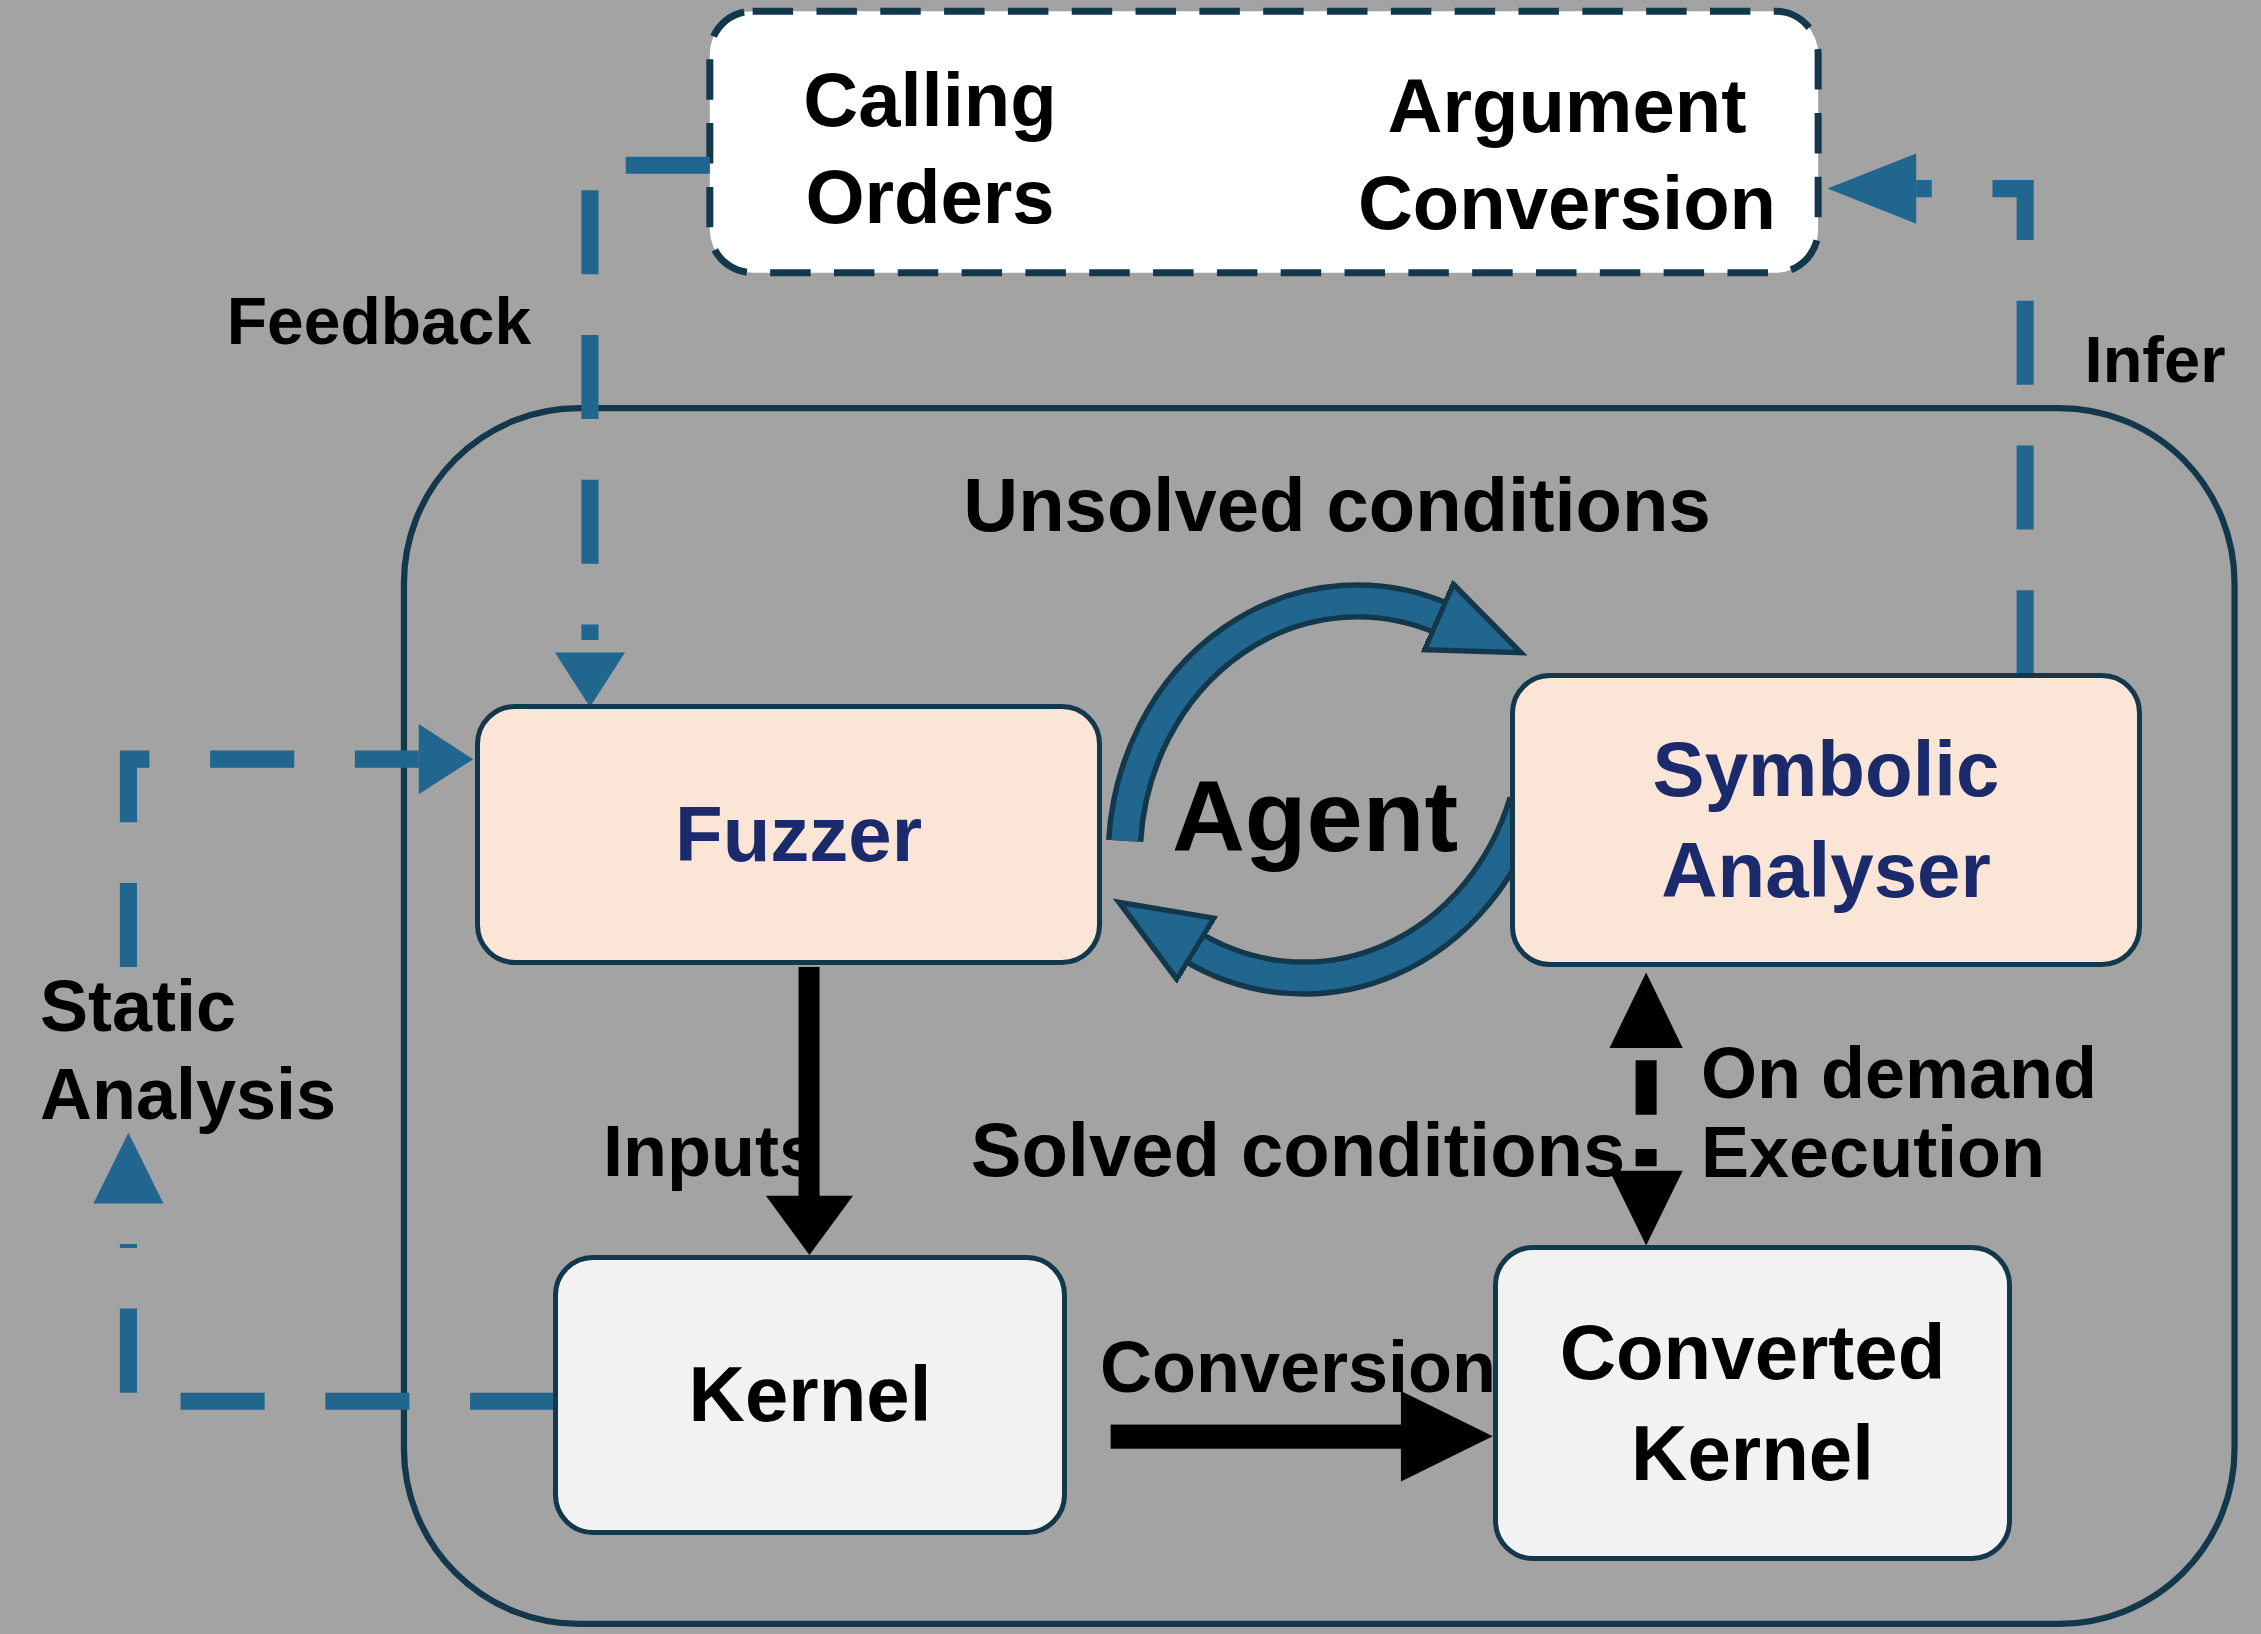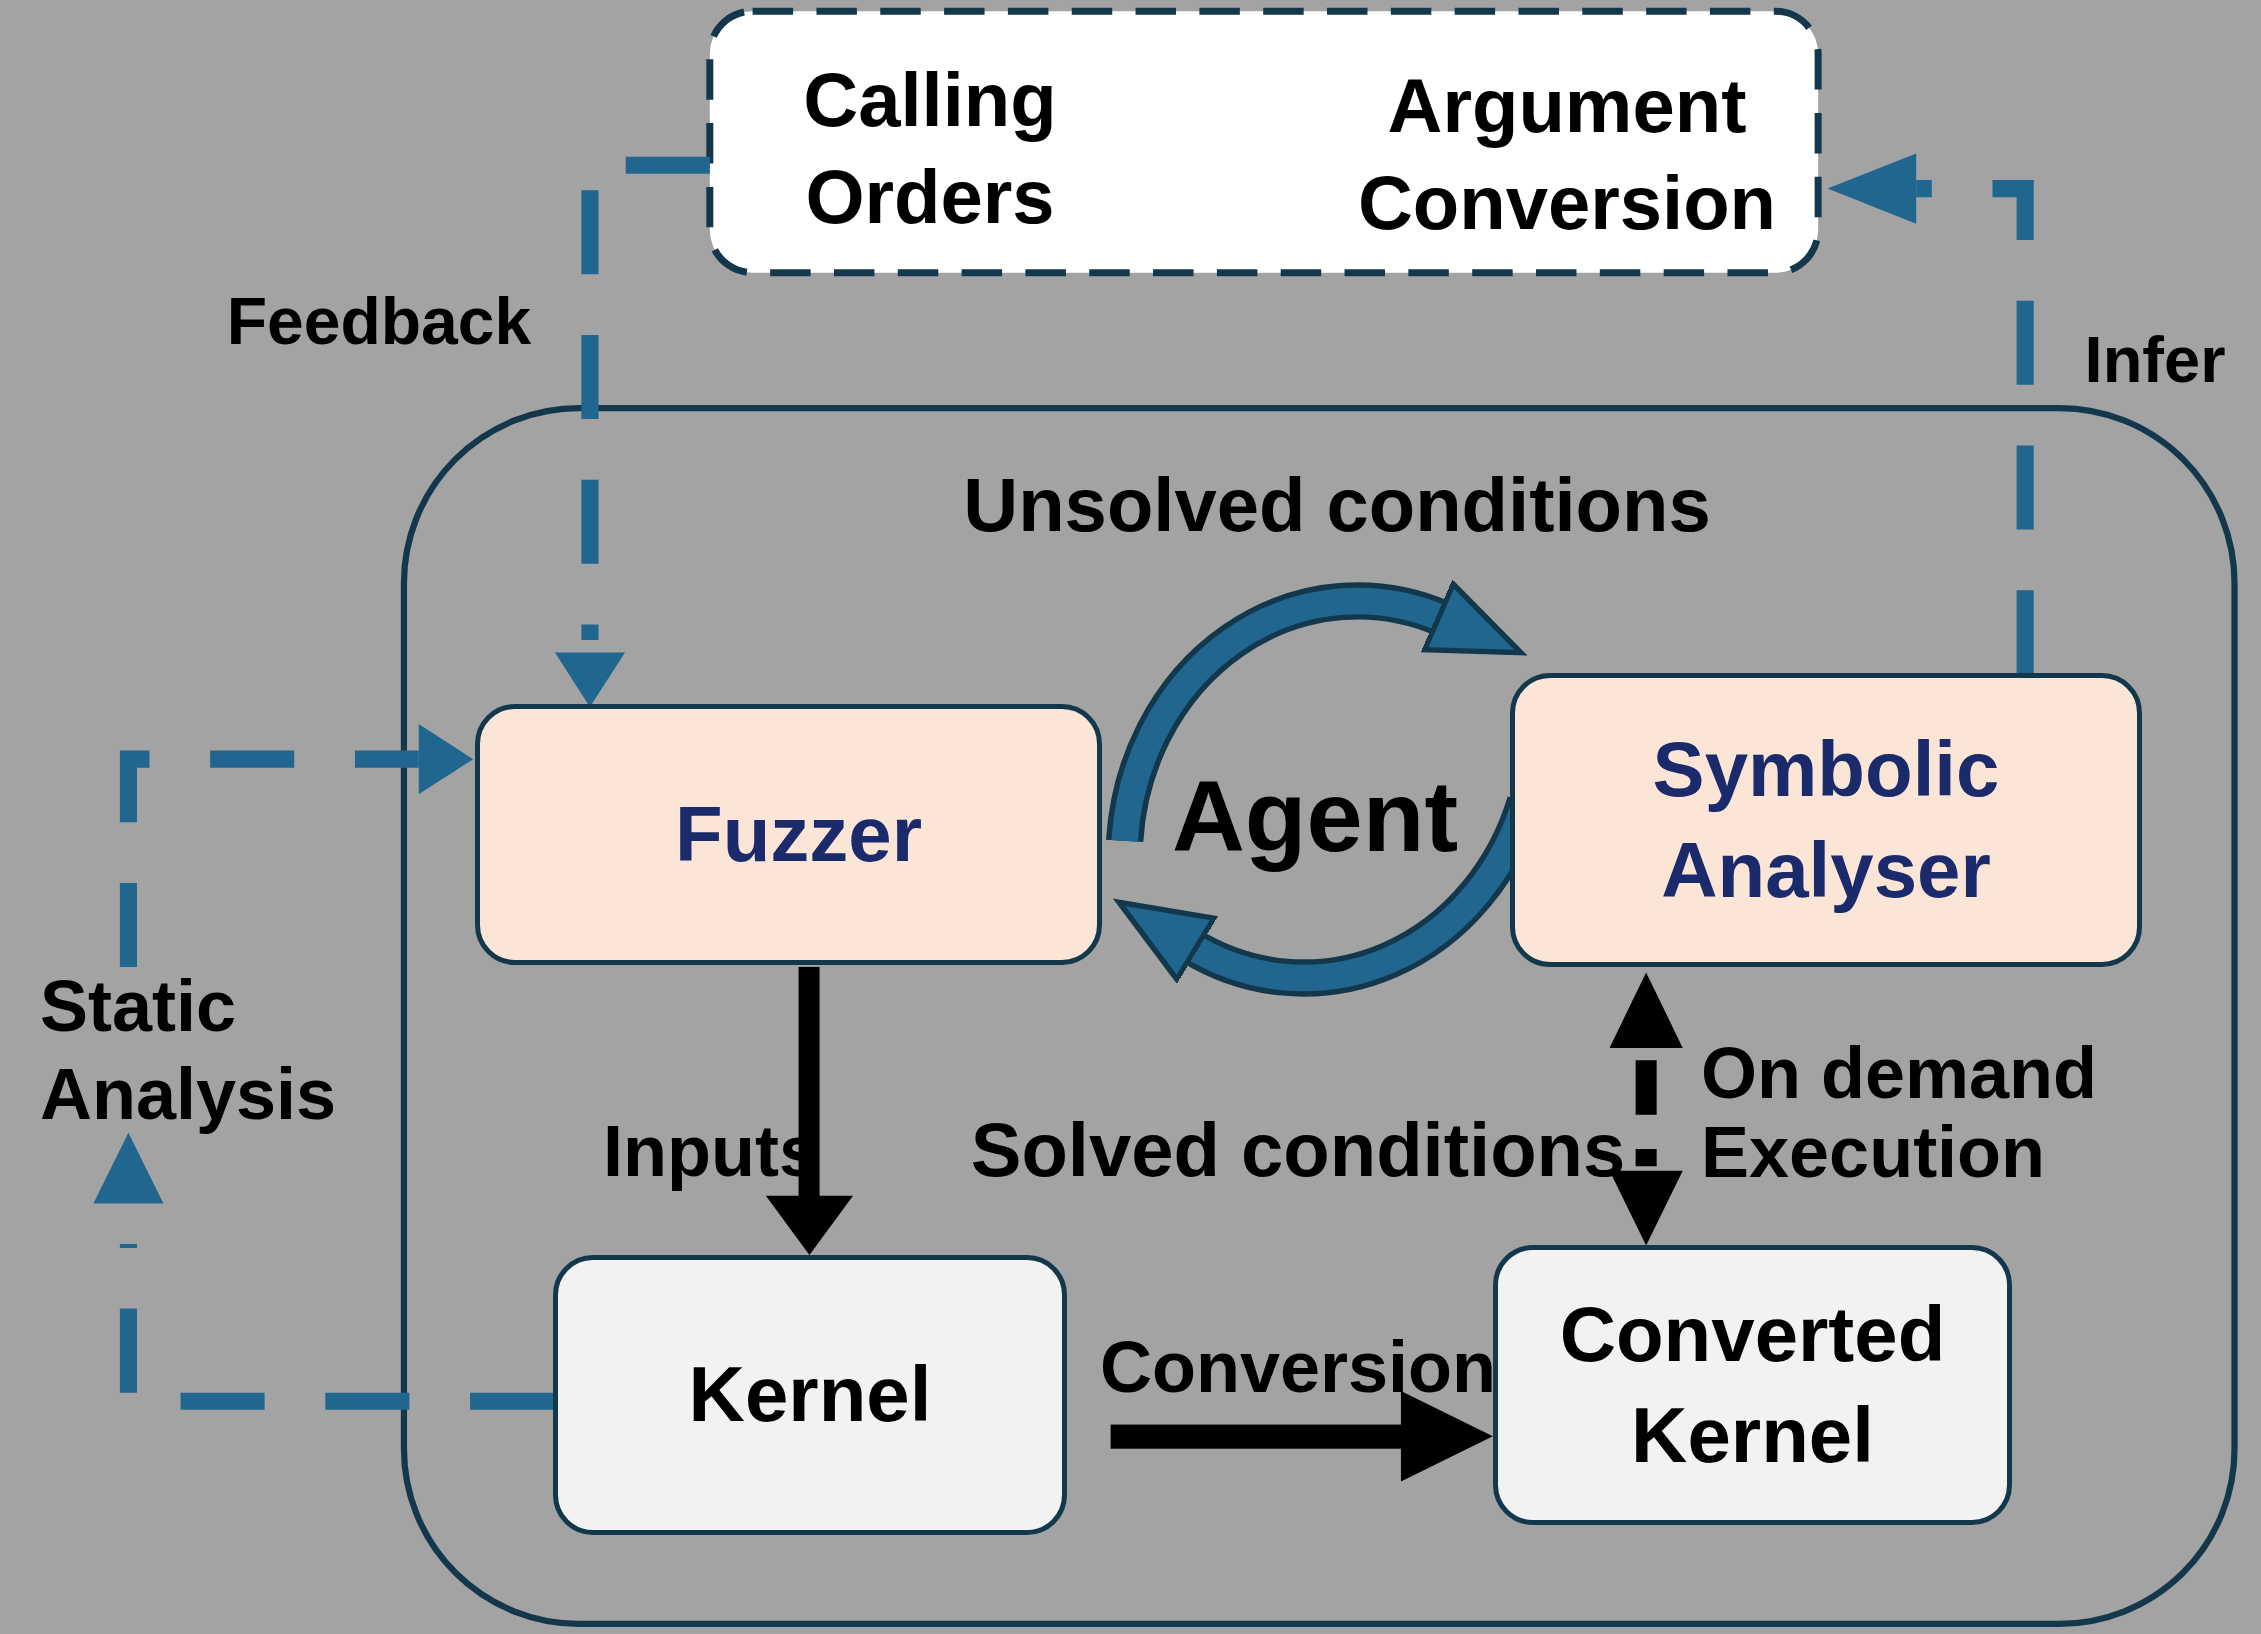--- a/index.html
+++ b/index.html
@@ -119,19 +119,19 @@
 
   <div class="node peach" style="left:1510px;top:673px;width:632px;height:294px;">
     <div>Symbolic</div>
     <div>Analyser</div>
   </div>
 
   <div class="node gray" style="left:553px;top:1255px;width:514px;height:280px;">
     <div>Kernel</div>
   </div>
 
-  <div class="node gray" style="left:1493px;top:1245px;width:519px;height:280px;">
+  <div class="node gray" style="left:1493px;top:1245px;width:519px;height:316px;">
     <div>Converted</div>
     <div>Kernel</div>
   </div>
 
 </div>
 
 
 </body></html>

